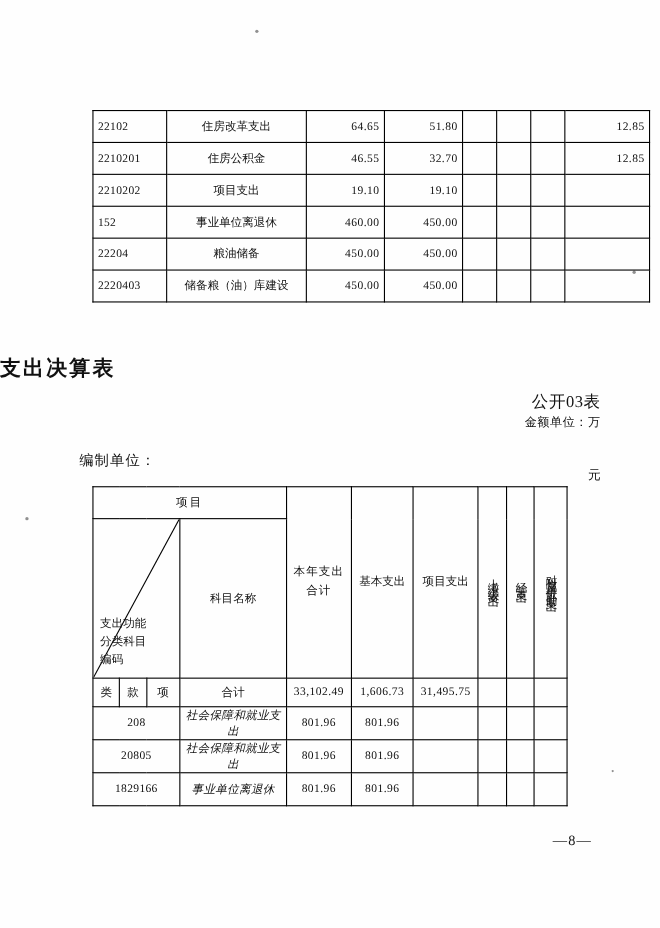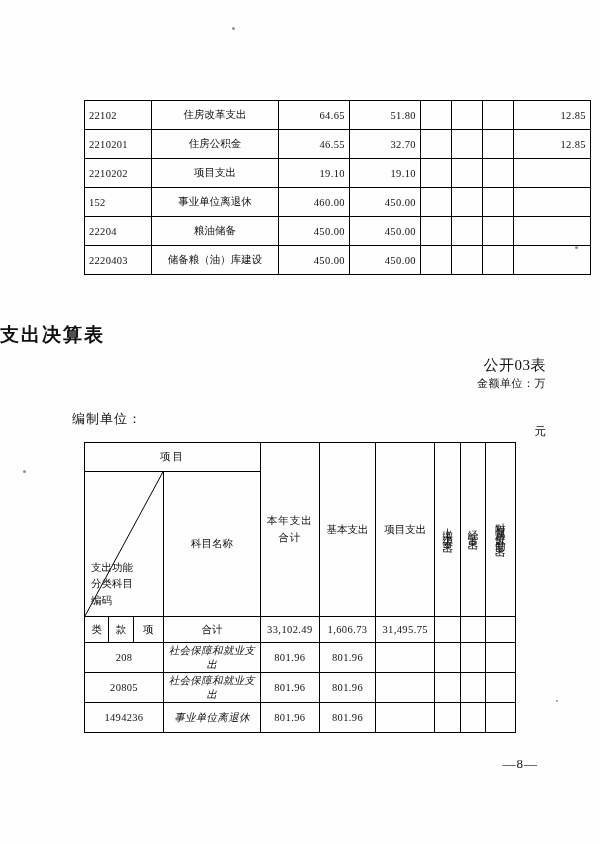--- a/index.html
+++ b/index.html
@@ -315,21 +315,21 @@
         <td class="codecell" colspan="3">20805</td>
         <td class="namecell">社会保障和就业支出</td>
         <td class="num">801.96</td>
         <td class="num">801.96</td>
         <td class="num"></td>
         <td></td>
         <td></td>
         <td></td>
       </tr>
       <tr class="row-d">
-        <td class="codecell" colspan="3">1494236</td>
+        <td class="codecell" colspan="3">1829166</td>
         <td class="namecell">事业单位离退休</td>
         <td class="num">801.96</td>
         <td class="num">801.96</td>
         <td class="num"></td>
         <td></td>
         <td></td>
         <td></td>
       </tr>
     </tbody>
   </table>

